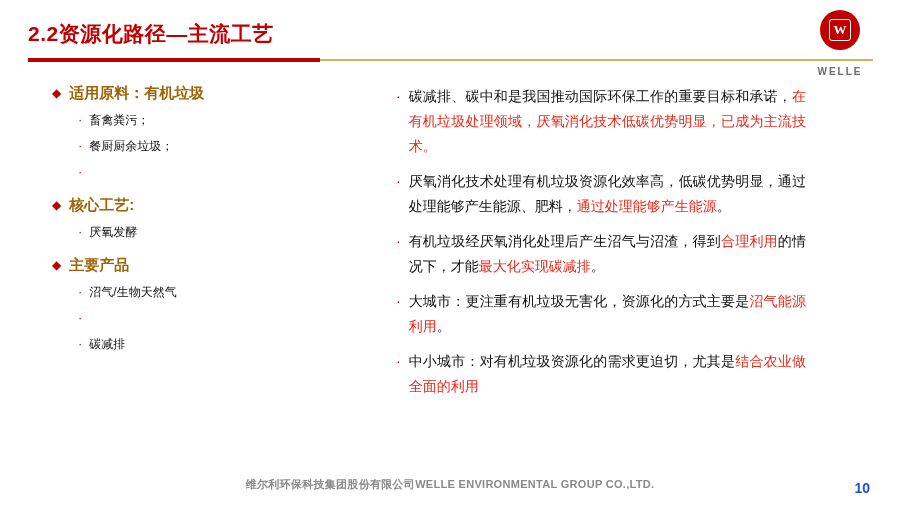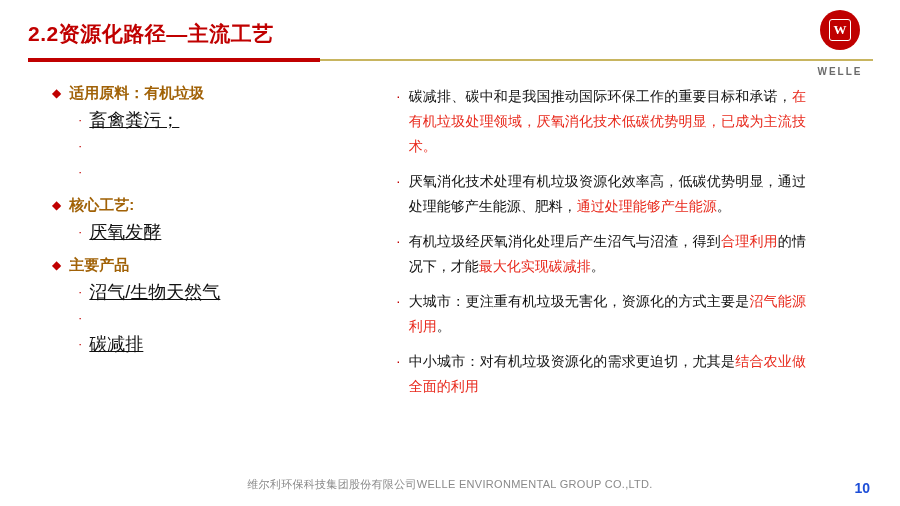--- a/index.html
+++ b/index.html
@@ -134,24 +134,23 @@
     margin: 2px 0 2px 26px;
   }
   .lv2 .dot {
     color: #c00000;
     font-size: 13px;
     line-height: 24px;
     margin-right: 7px;
     flex: 0 0 auto;
   }
   .lv2 .txt {
-    font-size: 18px;
+    font-size: 12px;
     color: #111111;
     line-height: 24px;
-    text-decoration: underline;
   }
   .group-gap { height: 8px; }
 
   
   .rb {
     display: flex;
     align-items: flex-start;
     margin-bottom: 10px;
   }
   .rb .dot {
@@ -173,21 +172,21 @@
   }
 
   
   .footer {
     position: absolute;
     left: 0;
     bottom: 14px;
     width: 900px;
     text-align: center;
     font-size: 11px;
-    font-weight: normal;
+    font-weight: bold;
     color: #8a8a8a;
     letter-spacing: 0.3px;
   }
   .page-num {
     position: absolute;
     right: 30px;
     bottom: 10px;
     font-size: 14px;
     font-weight: bold;
     color: #1d4ed8;
@@ -216,20 +215,21 @@
       <div class="lv1">
         <span class="dia">◆</span>
         <span class="txt">适用原料：有机垃圾</span>
       </div>
       <div class="lv2">
         <span class="dot">·</span>
         <span class="txt">畜禽粪污；</span>
       </div>
       <div class="lv2">
         <span class="dot">·</span>
+        <span class="txt">餐厨厨余垃圾；</span>
       </div>
       <div class="lv2">
         <span class="dot">·</span>
       </div>
     </div>
 
     <div class="group-gap"></div>
 
     <div>
       <div class="lv1">

